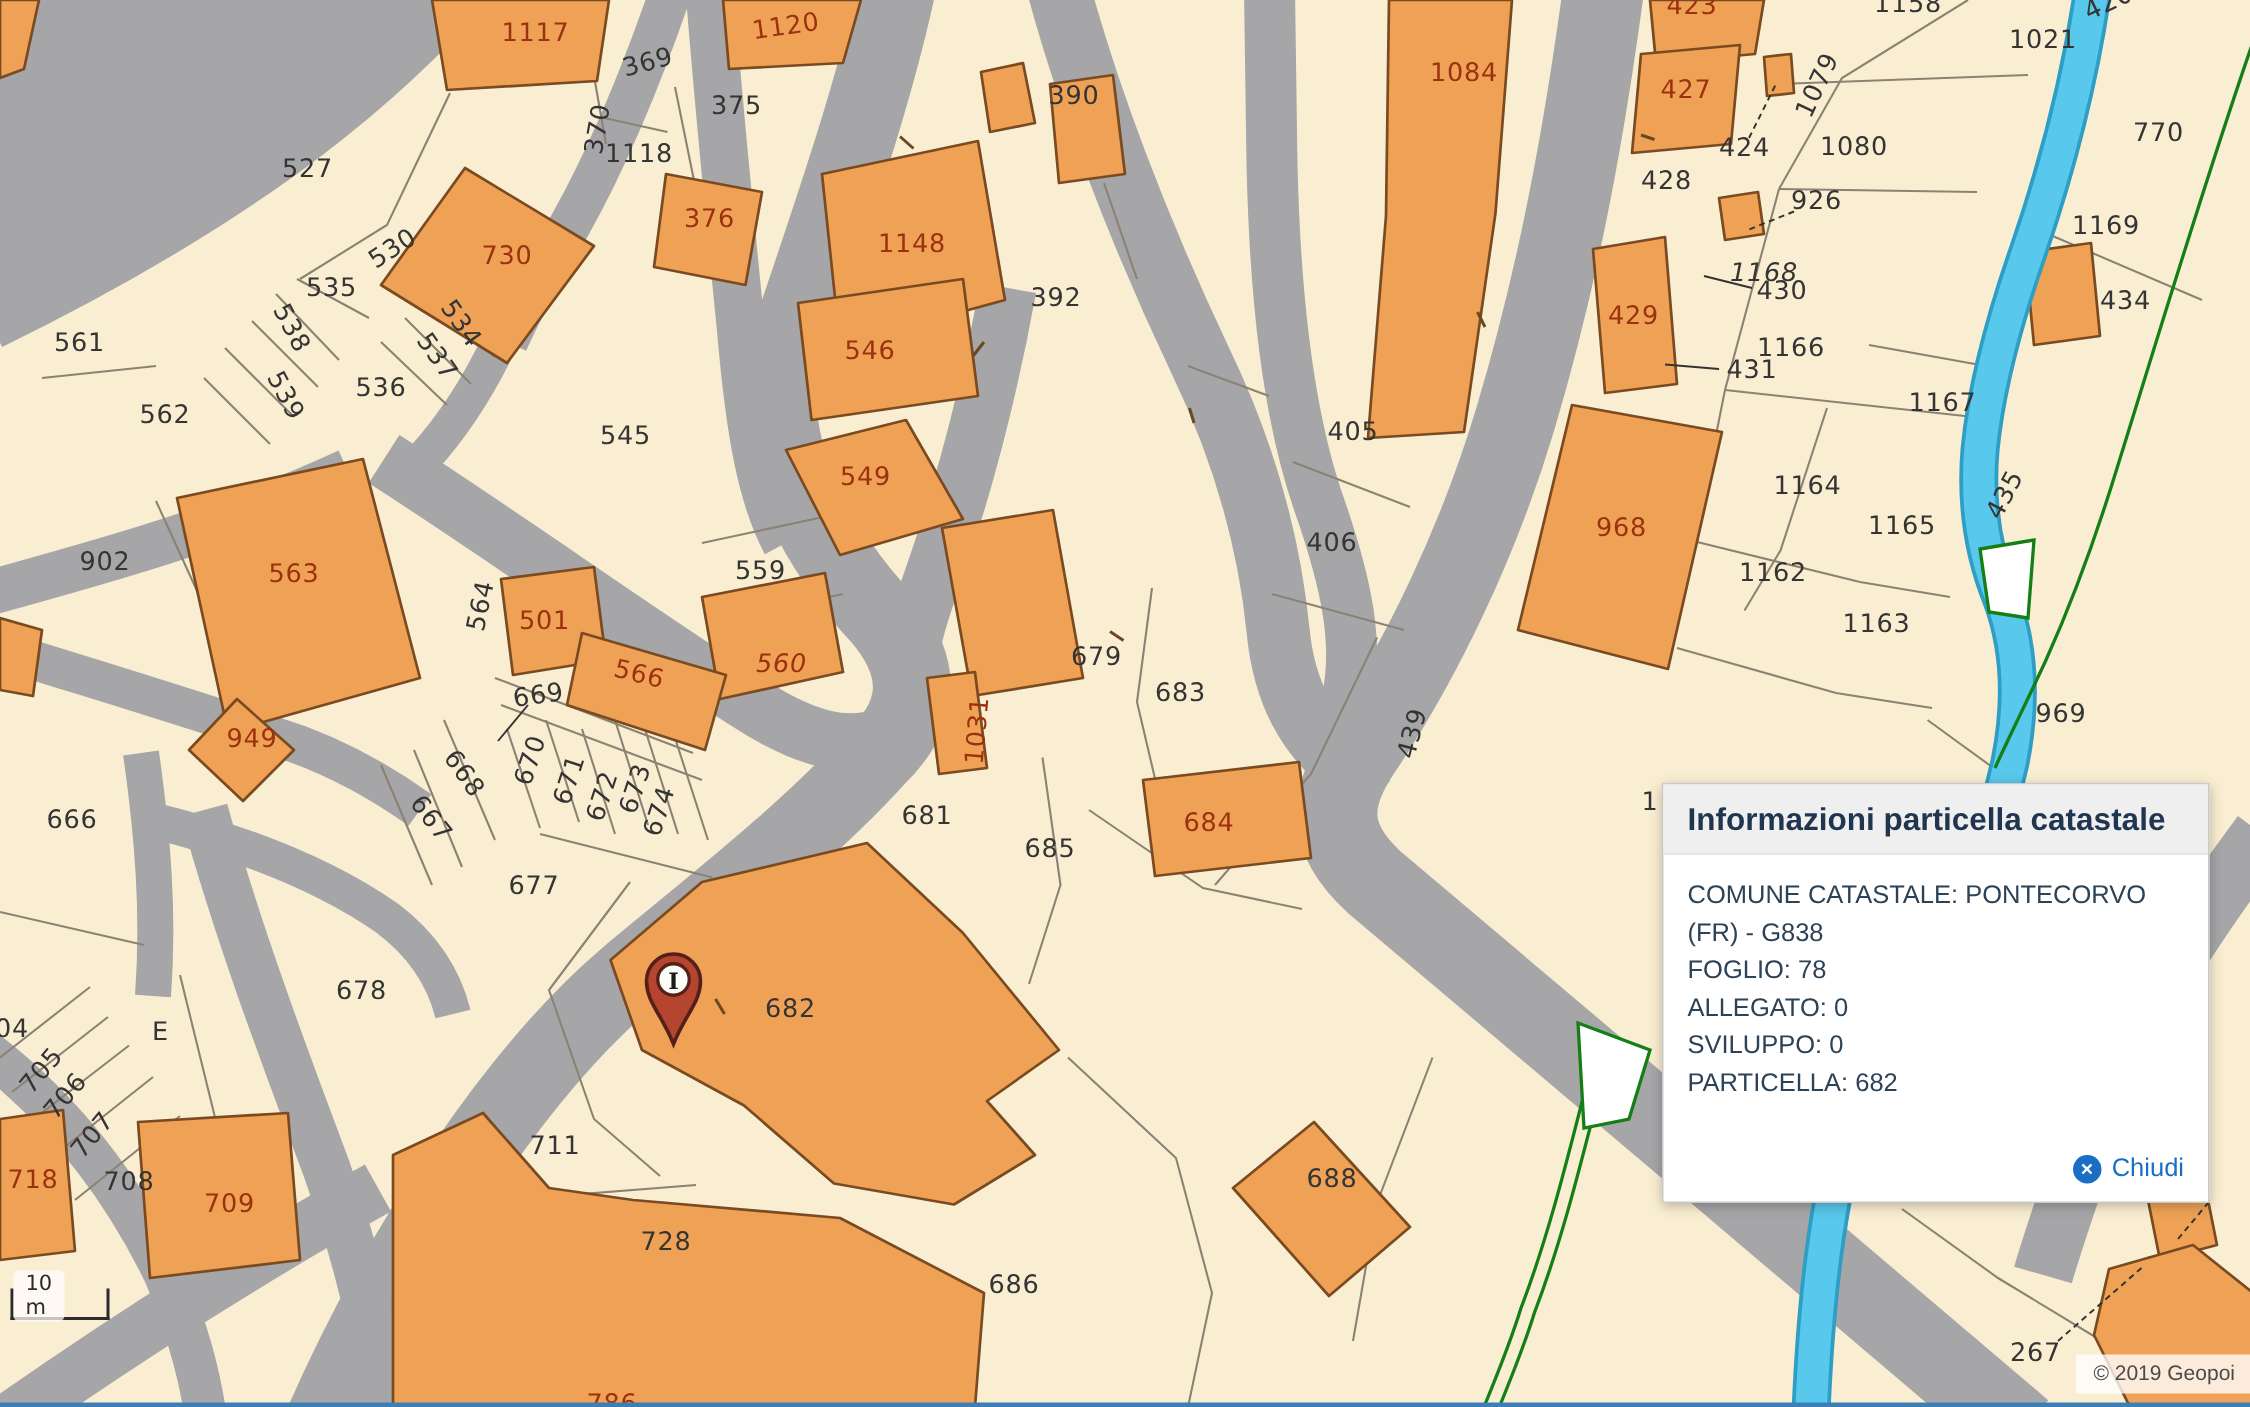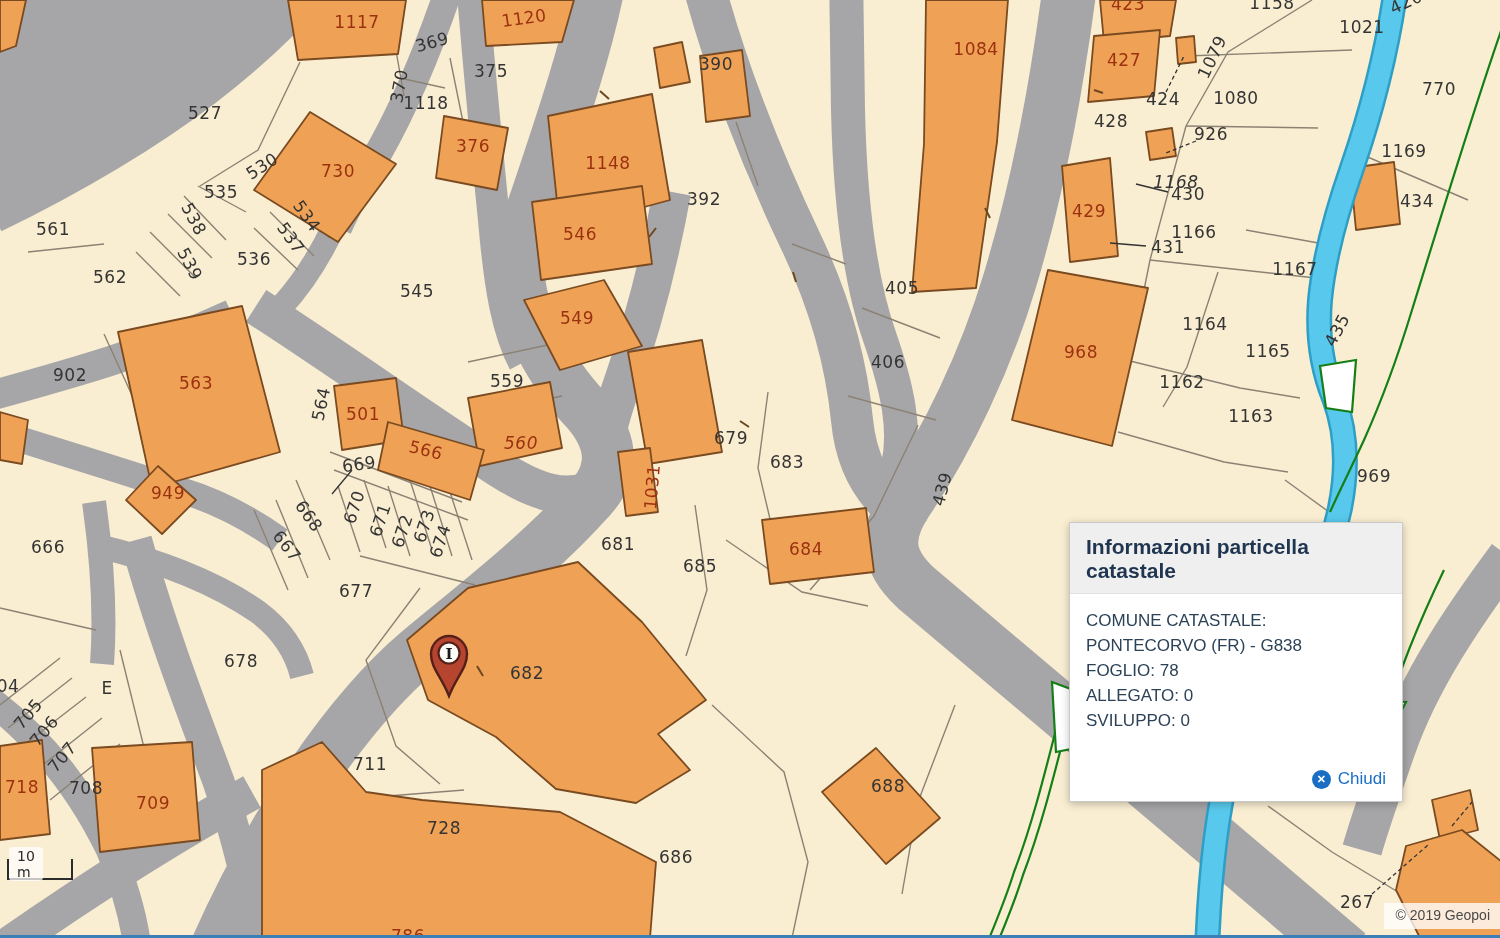--- a/index.html
+++ b/index.html
@@ -5,21 +5,21 @@
   html,body{margin:0;padding:0;background:#e8e8e8;}
   .stage{position:relative;width:1500px;height:938px;overflow:hidden;
          font-family:"DejaVu Sans",sans-serif;background:#FAEED2;}
   .stage svg{position:absolute;left:0;top:0;z-index:1;}
   
   .labels{position:absolute;left:0;top:0;width:100%;height:100%;z-index:2;pointer-events:none;}
   .plabel{position:absolute;transform:translate(-50%,-50%);font-size:17px;color:#343434;
           white-space:nowrap;letter-spacing:.5px;}
   .plabel.red{color:#9C3110;}
   
-  .popup{position:absolute;left:1069px;top:522px;width:334px;height:280px;background:#fff;
+  .popup{position:absolute;left:1108px;top:522px;width:365px;height:280px;background:#fff;
          border:1px solid #c9c9c9;box-shadow:0 2px 8px rgba(0,0,0,.25);z-index:5;
          font-family:"Liberation Sans",sans-serif;box-sizing:border-box;}
   .popup-header{background:#EFEFEF;border-bottom:1px solid #e2e2e2;padding:12px 16px 10px 16px;}
   .popup-title{font-size:21px;font-weight:bold;color:#1F3550;}
   .popup-body{padding:14px 18px 0 16px;}
   .popup-line{font-size:17px;color:#2C4257;line-height:25px;}
   .popup-footer{position:absolute;right:16px;bottom:12px;}
   .chiudi{display:inline-flex;align-items:center;gap:7px;background:none;border:none;cursor:pointer;
           font-family:"Liberation Sans",sans-serif;font-size:17px;color:#1A6FC4;padding:0;}
   .x-circle{display:inline-flex;align-items:center;justify-content:center;width:19px;height:19px;
@@ -293,20 +293,21 @@
 
   <div class="popup">
     <div class="popup-header">
       <div class="popup-title">Informazioni particella catastale</div>
     </div>
     <div class="popup-body">
         <div class="popup-line">COMUNE CATASTALE: PONTECORVO (FR) - G838</div>
         <div class="popup-line">FOGLIO: 78</div>
         <div class="popup-line">ALLEGATO: 0</div>
         <div class="popup-line">SVILUPPO: 0</div>
+        <div class="popup-line">PARTICELLA: 682</div>
       </div>
     <div class="popup-footer">
       <button class="chiudi">
         <span class="x-circle">✕</span>
         <span>Chiudi</span>
       </button>
     </div>
   </div>
 
   <div class="scalebar">

